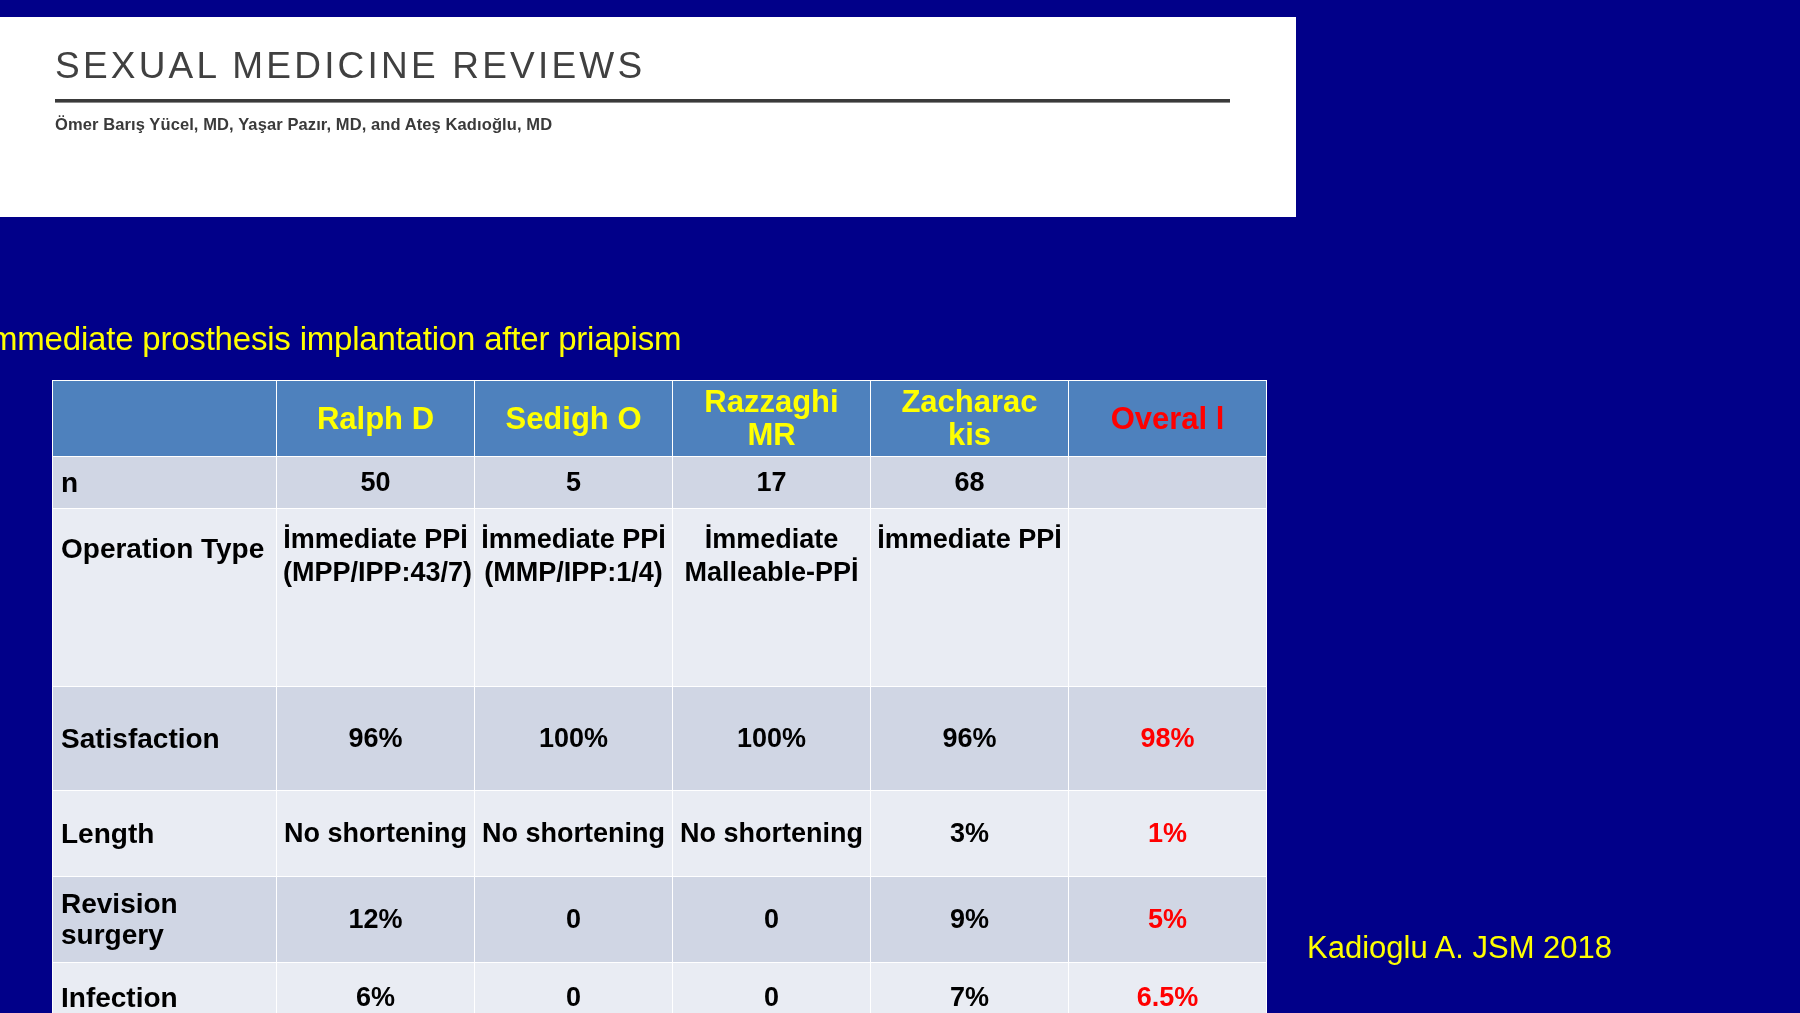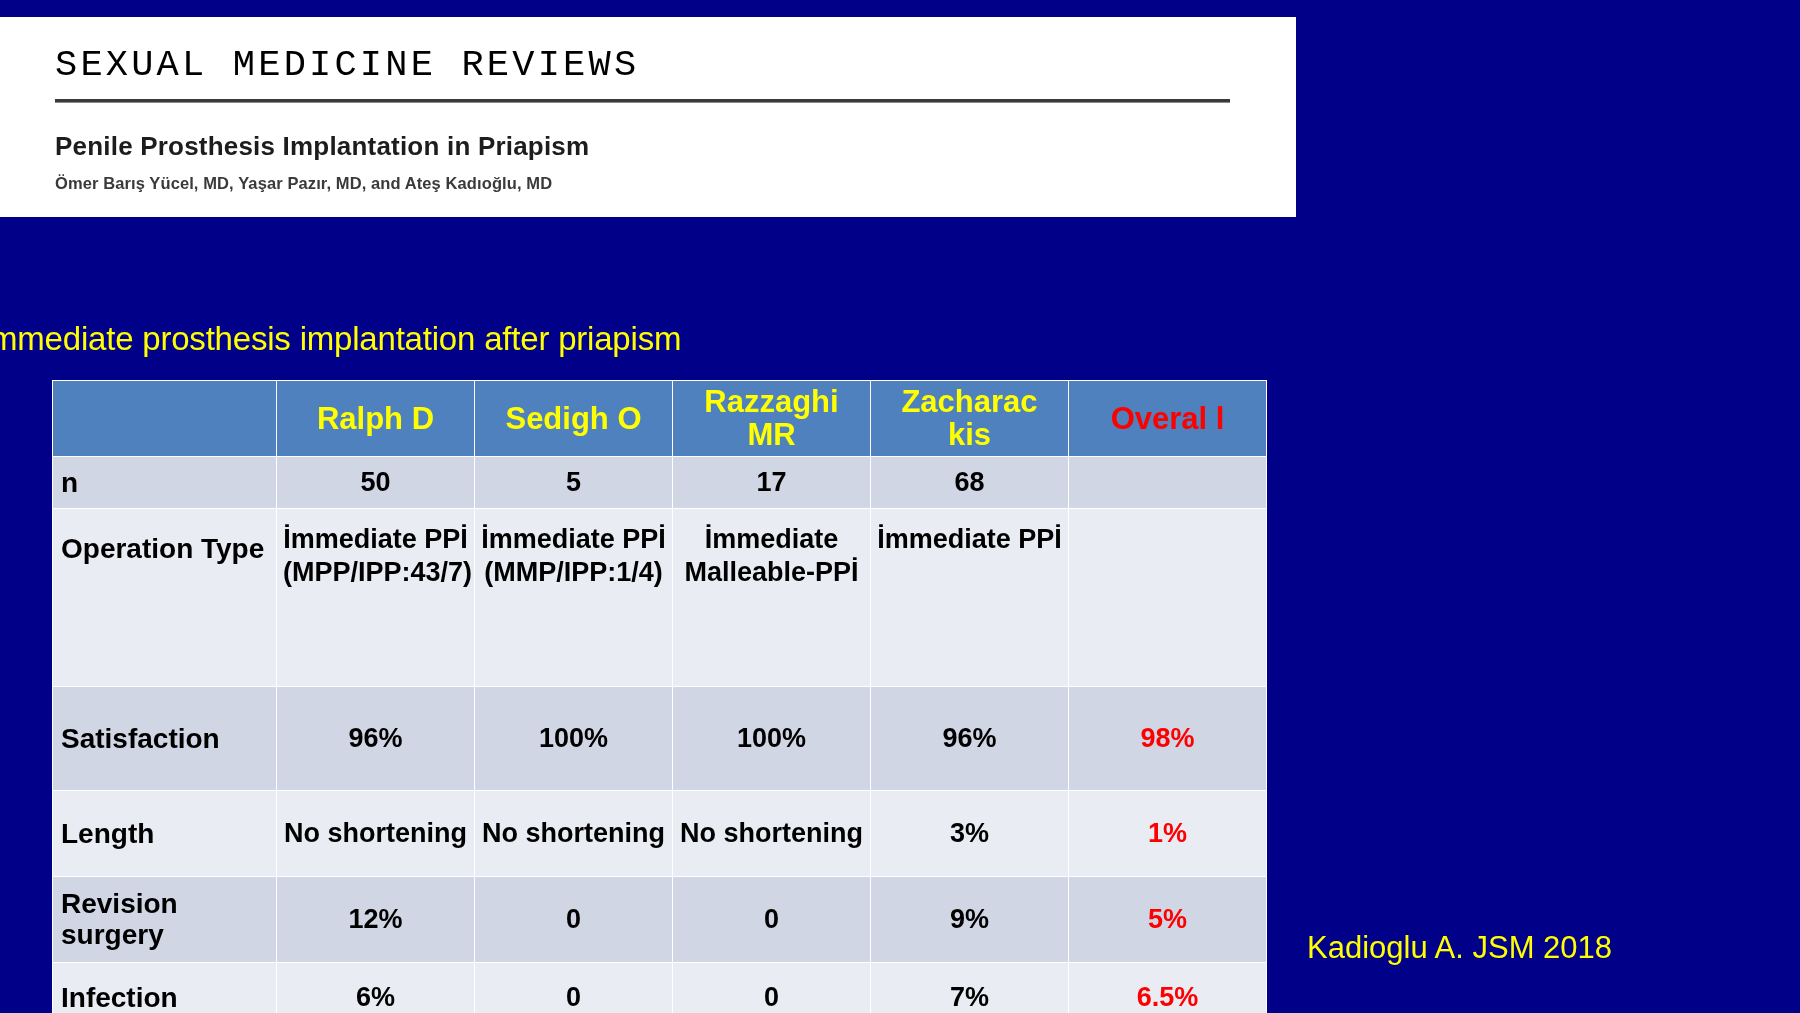--- a/index.html
+++ b/index.html
@@ -28,24 +28,24 @@
     overflow: hidden;
   }
   .journal-inner {
     position: absolute;
     left: 55px;
     top: 22px;
     right: 8px;
     bottom: 0;
   }
   .journal-masthead {
-    font-family: Liberation Mono, monospace;
+    font-family: Liberation Sans, sans-serif;
     font-size: 37px;
     letter-spacing: 3.2px;
-    color: #000000;
+    color: #404040;
     font-weight: 400;
     white-space: nowrap;
     line-height: 1.0;
     padding-top: 8px;
   }
   .journal-rule {
     margin-top: 15px;
     width: 1175px;
     height: 0;
     border-top: 3px solid #3a3a3a;
@@ -159,21 +159,20 @@
     white-space: nowrap;
   }
 </style>
 </head>
 <body>
 
 <div class="journal-card">
   <div class="journal-inner">
     <div class="journal-masthead">SEXUAL  MEDICINE  REVIEWS</div>
     <div class="journal-rule"></div>
-    <div class="journal-article-title">Penile Prosthesis Implantation in Priapism</div>
     <div class="journal-authors">Ömer Barış Yücel, MD, Yaşar Pazır, MD, and Ateş Kadıoğlu, MD</div>
   </div>
 </div>
 
 <div class="slide-heading">mmediate prosthesis implantation after priapism</div>
 
 <div class="data-table-wrap">
   <table class="data-table">
     <colgroup>
       <col class="c-label">

